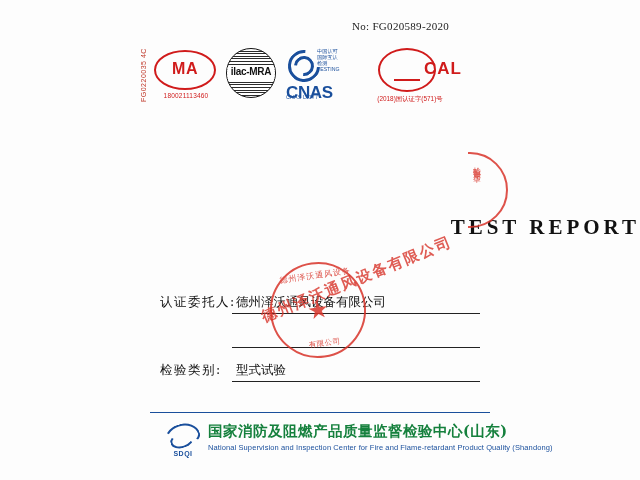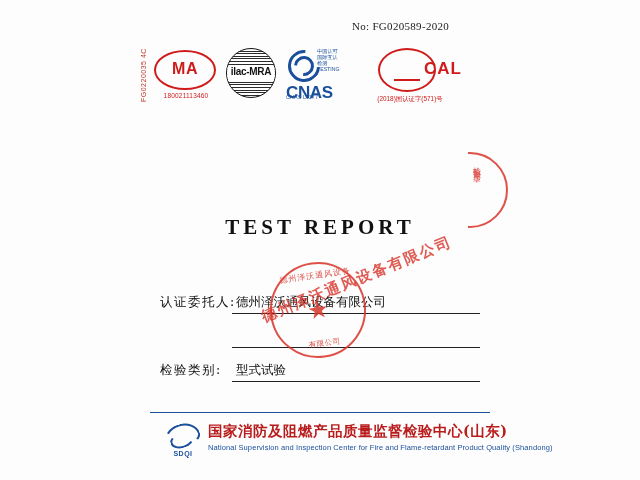--- a/index.html
+++ b/index.html
@@ -231,21 +231,21 @@
     font-family: "DejaVu Serif", serif;
     font-weight: bold;
     font-size: 40px;
     letter-spacing: 9px;
     color: #111;
   }
   .title-en {
     position: absolute;
     left: 0; top: 215px;
     width: 640px;
-    text-align: center;
+    text-align: right;
     font-family: "Liberation Serif", serif;
     font-weight: bold;
     font-size: 21px;
     letter-spacing: 4px;
     color: #111;
   }
 
   
   .fields {
     position: absolute;
@@ -420,21 +420,21 @@
     color: #1a4f9c;
     letter-spacing: .5px;
   }
   .footer-cn {
     position: absolute;
     left: 58px;
     top: 2px;
     font-family: "DejaVu Serif", serif;
     font-weight: bold;
     font-size: 14.5px;
-    color: #b91c1c;
+    color: #15803d;
     letter-spacing: .5px;
     white-space: nowrap;
   }
   .footer-en {
     position: absolute;
     left: 58px;
     top: 23px;
     font-family: Liberation Sans, sans-serif;
     font-size: 7.5px;
     color: #1a4f9c;

